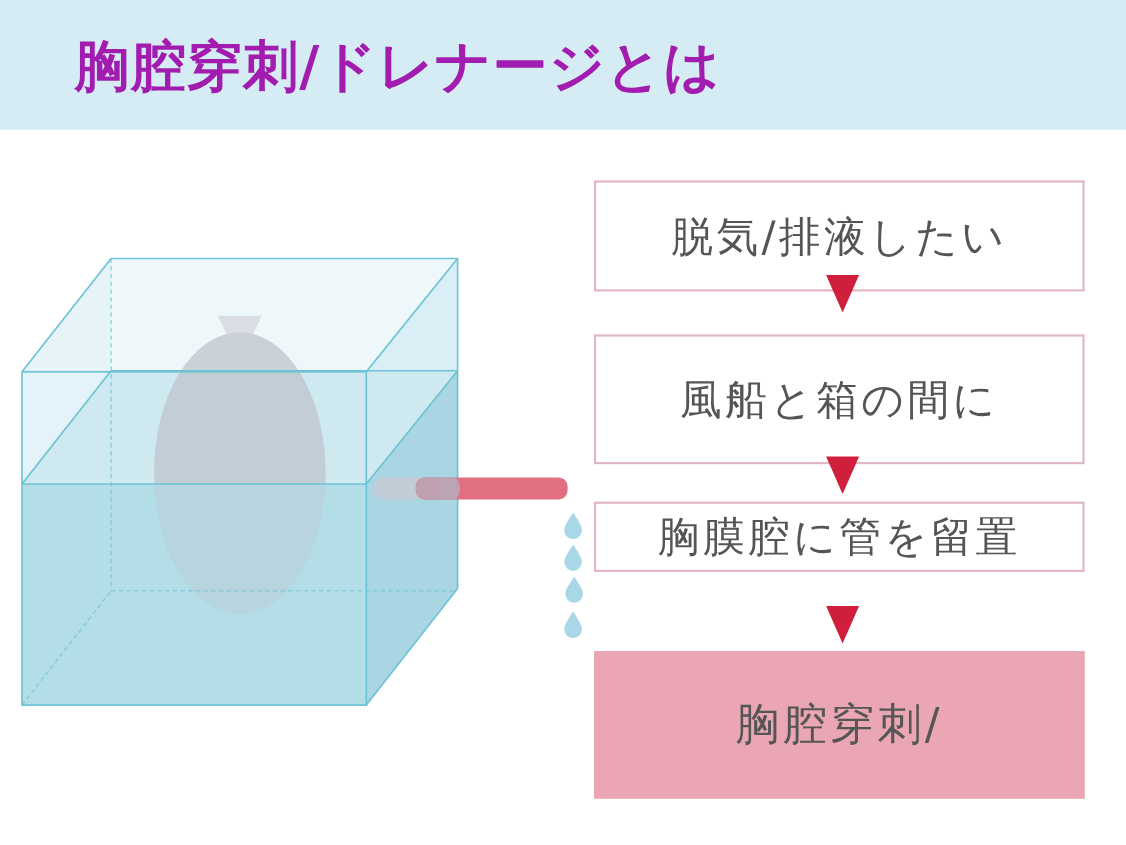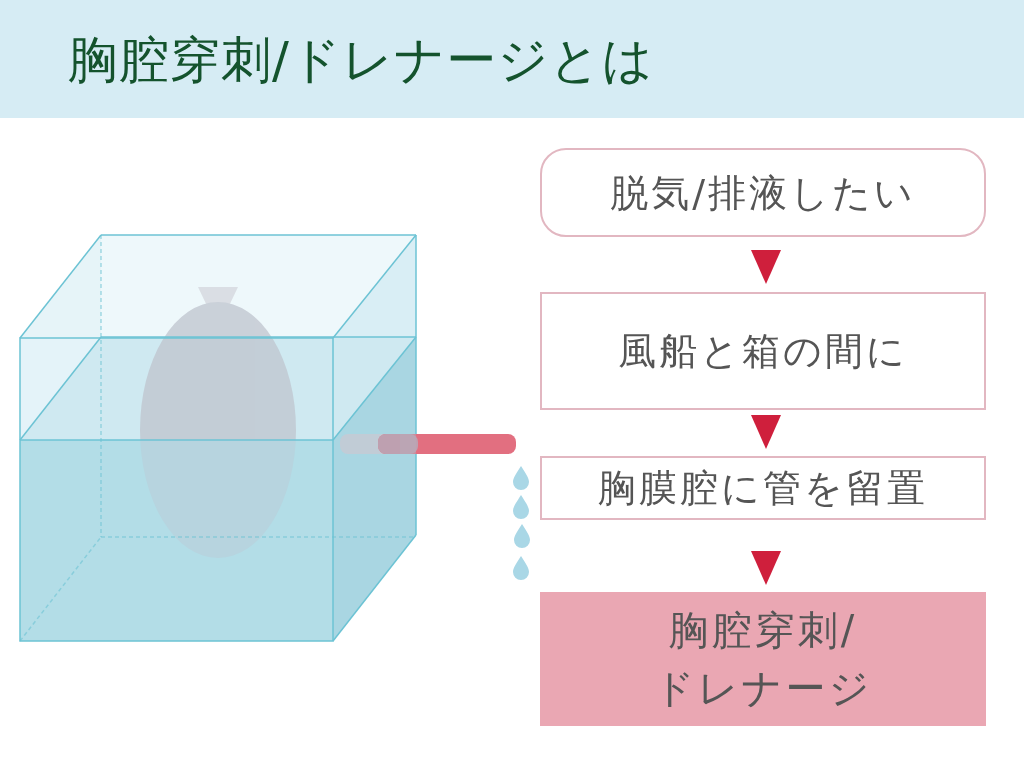--- a/index.html
+++ b/index.html
@@ -8,22 +8,23 @@
       background:#ffffff;
       font-family: "DejaVu Sans", "Liberation Sans", sans-serif;
       color:#555555;
     }
     .header {
       position:absolute; left:0; top:0; width:1024px; height:118px;
       background:#d6ecf4;
     }
     .title {
       position:absolute; left:68px; top:30px;
-      font-size:50px; line-height:60px; color:#14532d; letter-spacing:1px;
+      font-size:50px; line-height:60px; color:#a21caf; letter-spacing:1px;
       white-space:nowrap;
+      font-weight:bold;
     }
     .illustration { position:absolute; left:0; top:0; width:1024px; height:768px; }
     .step {
       position:absolute; left:540px; width:446px;
       box-sizing:border-box;
       border:2px solid #e2b7c1;
       background:#ffffff;
       display:flex; align-items:center; justify-content:center;
       text-align:center;
       font-size:38px; line-height:52px; color:#555555;
@@ -105,31 +106,30 @@
   </g>
 
   <g fill="#a9d7e6">
     <path d="M521,466 C516,474 513,478 513,482 a8,8 0 0 0 16,0 C529,478 526,474 521,466 Z"></path>
     <path d="M521,495 C516,503 513,507 513,511 a8,8 0 0 0 16,0 C529,507 526,503 521,495 Z"></path>
     <path d="M522,524 C517,532 514,536 514,540 a8,8 0 0 0 16,0 C530,536 527,532 522,524 Z"></path>
     <path d="M521,556 C516,564 513,568 513,572 a8,8 0 0 0 16,0 C529,568 526,564 521,556 Z"></path>
   </g>
 </svg>
 
-<div class="step" style="top:148px; height:89px;border-radius:26px;">
+<div class="step" style="top:164px; height:101px;">
   <span>脱気/排液したい</span>
 </div>
 <div class="arrow" style="top:250px;"></div>
 
-<div class="step" style="top:292px; height:118px; flex-direction:column;text-align:center;">
+<div class="step" style="top:304px; height:118px; flex-direction:column;text-align:center;">
   <span>風船と箱の間に</span>
 </div>
 <div class="arrow" style="top:415px;"></div>
 
 <div class="step" style="top:456px; height:64px;">
   <span>胸膜腔に管を留置</span>
 </div>
 <div class="arrow" style="top:551px;"></div>
 
 <div class="step final" style="top:592px; height:134px; flex-direction:column;">
   <span>胸腔穿刺/</span>
-  <span>ドレナージ</span>
 </div>
 
 </body></html>

